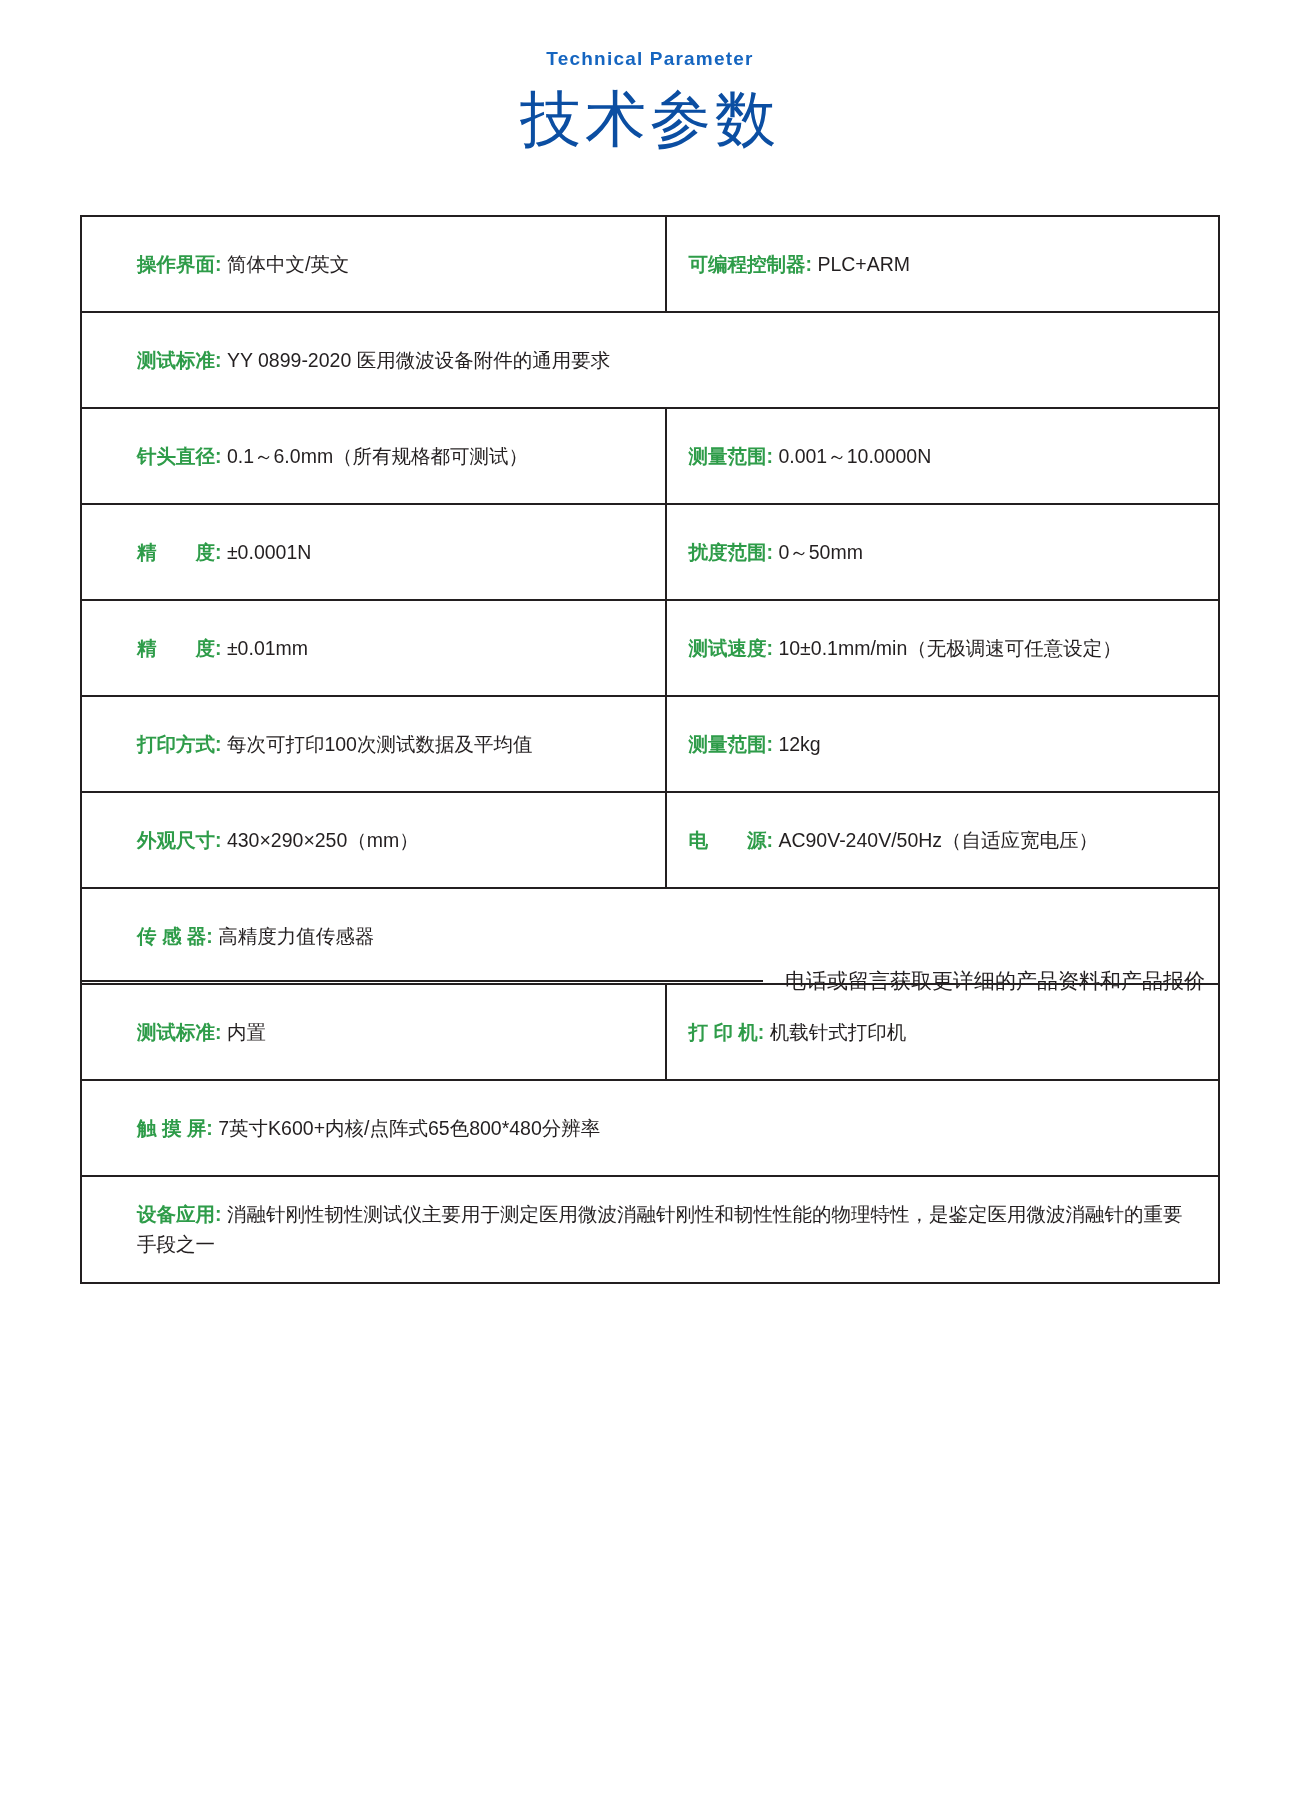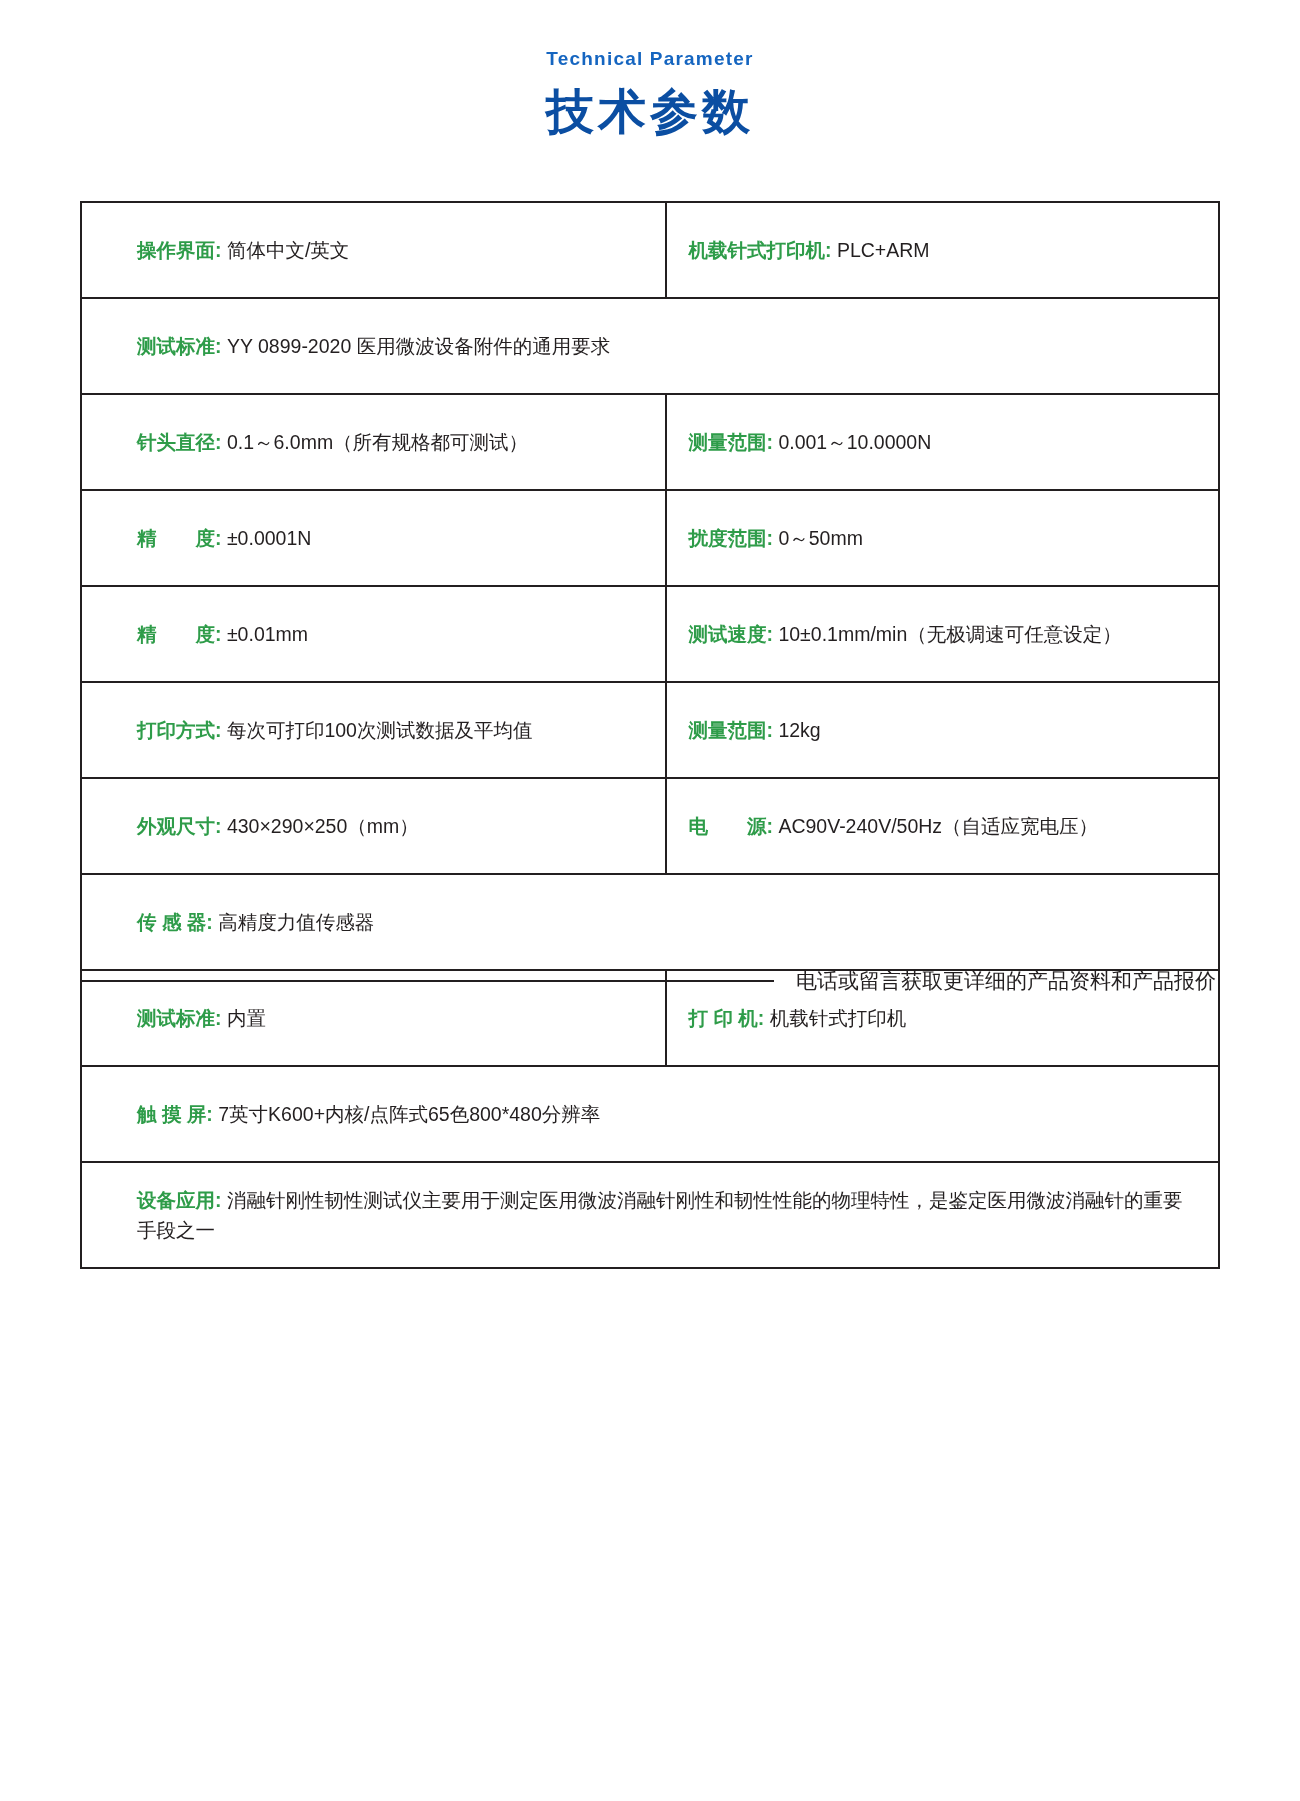--- a/index.html
+++ b/index.html
@@ -29,22 +29,22 @@
   }
   .header .eyebrow {
     color: #1565c0;
     font-size: 19px;
     font-weight: bold;
     letter-spacing: 1.2px;
     margin: 0;
   }
   .header .title {
     color: #0b4ea2;
-    font-size: 48px;
-    font-weight: bold;
+    font-size: 61px;
+    font-weight: normal;
     letter-spacing: 4px;
     margin: 16px 0 0 0;
     line-height: 1.1;
   }
 
   
   .table-wrap {
     margin: 62px 80px 0 80px;
     border: 2px solid #231f20;
     box-sizing: border-box;
@@ -96,21 +96,21 @@
     text-indent: 0;
   }
   .cell.app .value {
     display: inline;
   }
 
   
   .footer {
     position: absolute;
     left: 80px;
-    right: 84px;
+    right: 95px;
     bottom: 452px;
     display: flex;
     align-items: center;
     gap: 0;
   }
   .footer .rule {
     flex: 1 1 auto;
     height: 2px;
     background: #231f20;
     margin-right: 22px;
@@ -135,21 +135,21 @@
 
     <div class="row">
       <div class="cell left">
         <div class="entry">
           <span class="label">操作界面:</span>
           <span class="value">简体中文/英文</span>
         </div>
       </div>
       <div class="cell">
         <div class="entry">
-          <span class="label">机载针式打印机:</span>
+          <span class="label">可编程控制器:</span>
           <span class="value">PLC+ARM</span>
         </div>
       </div>
     </div>
 
     <div class="row">
       <div class="cell full">
         <div class="entry">
           <span class="label">测试标准:</span>
           <span class="value">YY 0899-2020 医用微波设备附件的通用要求</span>

